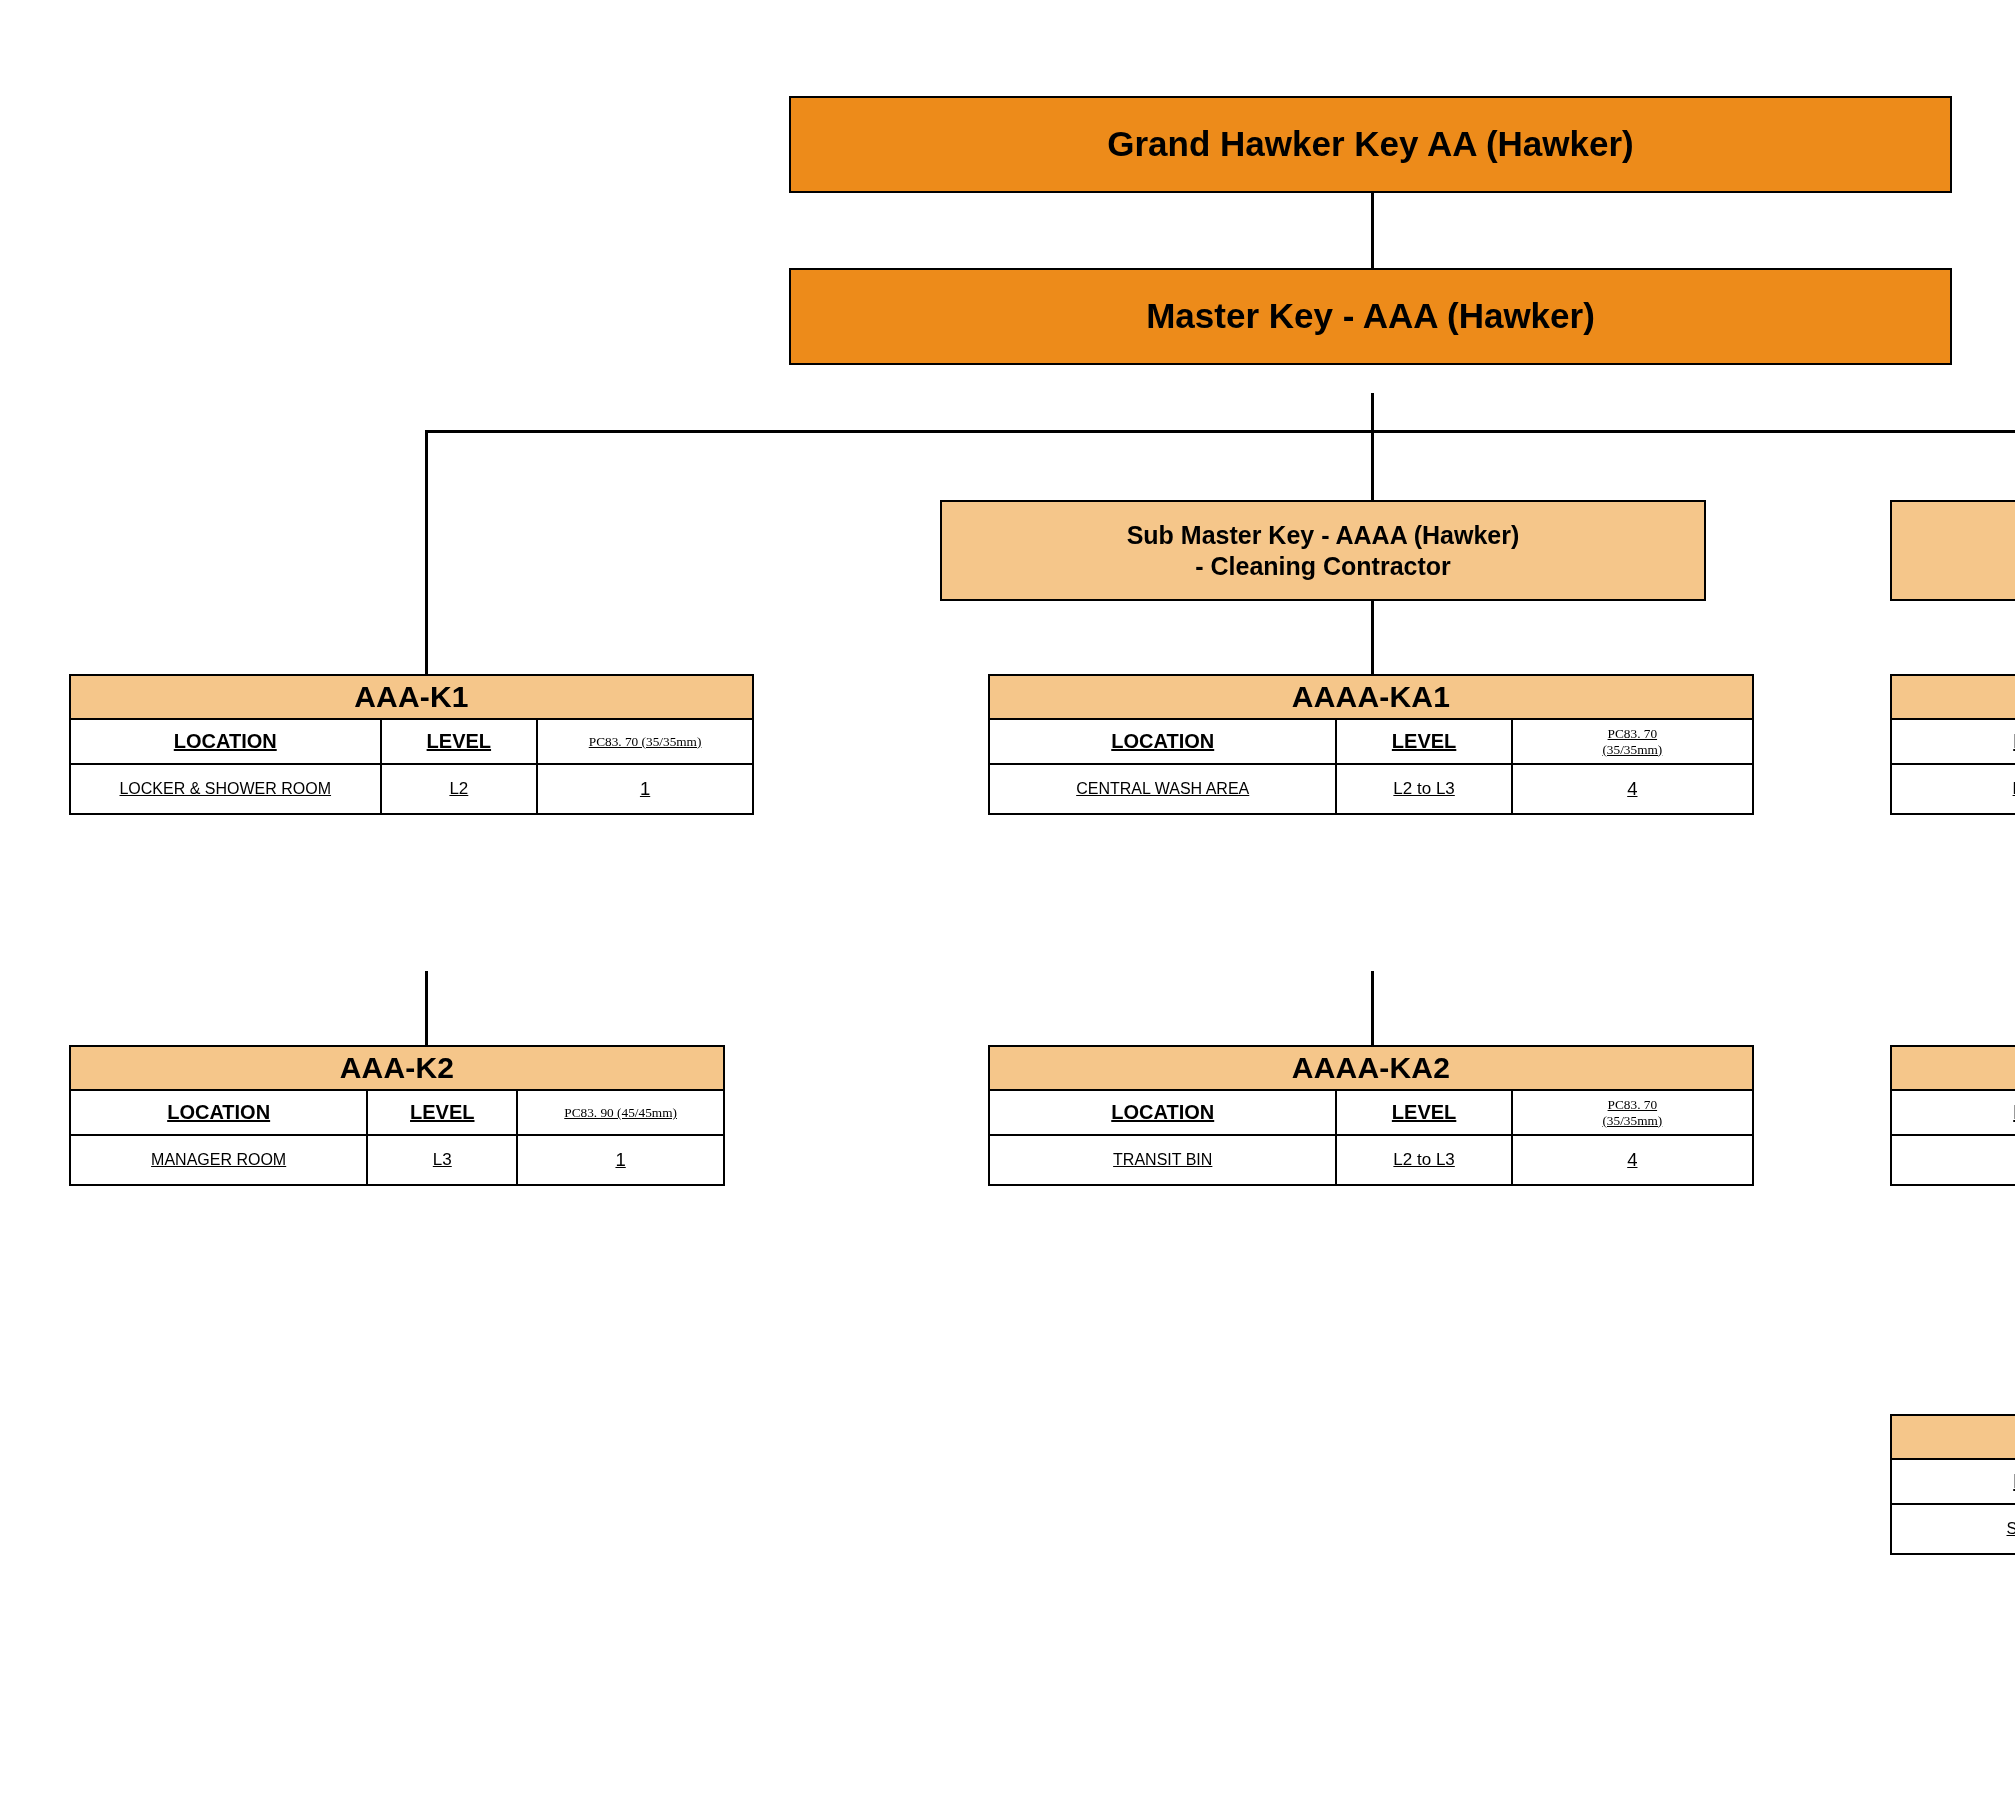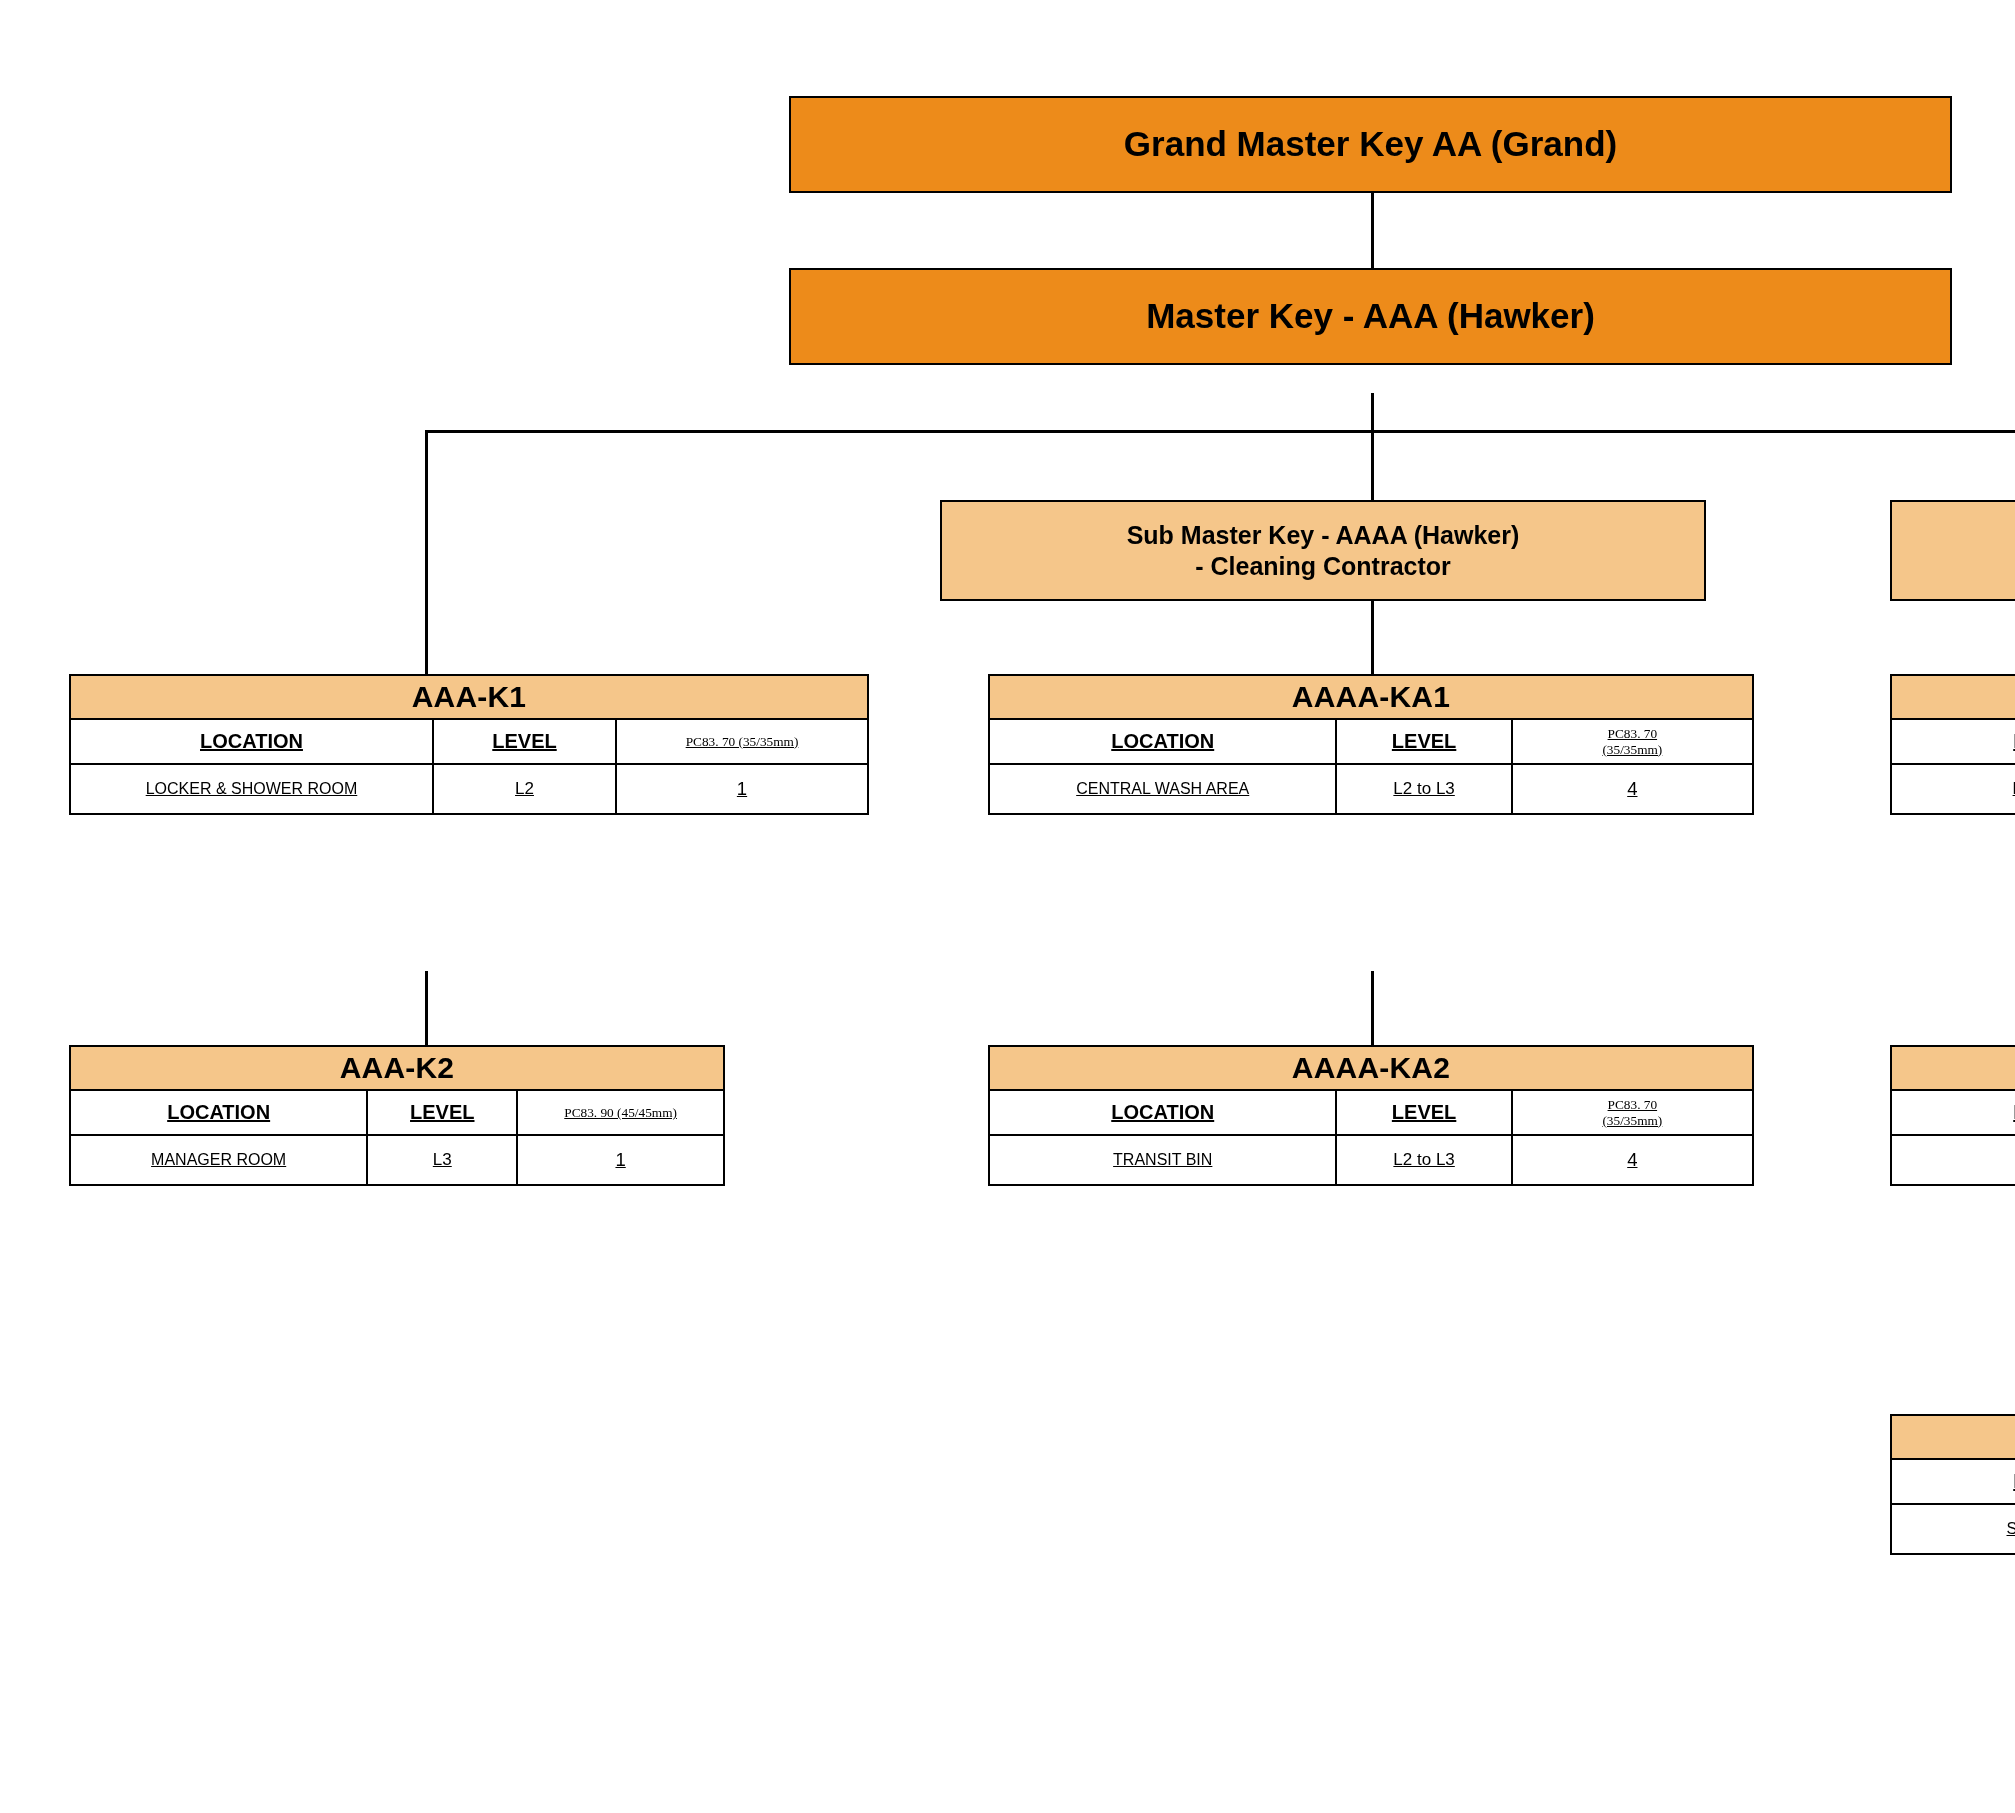--- a/index.html
+++ b/index.html
@@ -125,38 +125,38 @@
 
   <div class="conn conn-v" style="left:1371px; top:430px; height:70px;"></div>
 
   <div class="conn conn-v" style="left:1371px; top:600px; height:77px;"></div>
 
   <div class="conn conn-v" style="left:425px; top:971px; height:77px;"></div>
 
   <div class="conn conn-v" style="left:1371px; top:971px; height:77px;"></div>
 
   <div class="keybox grand" style="left:789px; top:96px; width:1163px; height:97px;">
-    <span>Grand Master Key AA (Grand)</span>
+    <span>Grand Hawker Key AA (Hawker)</span>
   </div>
 
   <div class="keybox master" style="left:789px; top:268px; width:1163px; height:97px;">
     <span>Master Key - AAA (Hawker)</span>
   </div>
 
   <div class="keybox submaster" style="left:940px; top:500px; width:766px; height:101px;">
     <span>Sub Master Key - AAAA (Hawker)</span>
     <span>- Cleaning Contractor</span>
   </div>
 
   <div class="keybox submaster" style="left:1890px; top:500px; width:766px; height:101px;">
     
     
   </div>
 
-  <div class="keytable" style="left:69px; top:674px; width:800px;">
+  <div class="keytable" style="left:69px; top:674px; width:685px;">
     <div class="kt-title">AAA-K1</div>
     <div class="kt-row head">
       <div class="kt-cell c-loc">LOCATION</div>
       <div class="kt-cell c-lvl">LEVEL</div>
       <div class="kt-cell c-spec">PC83. 70  (35/35mm)</div>
     </div>
     <div class="kt-row data">
       <div class="kt-cell c-loc">LOCKER &amp; SHOWER ROOM</div>
       <div class="kt-cell c-lvl">L2</div>
       <div class="kt-cell c-spec">1</div>

